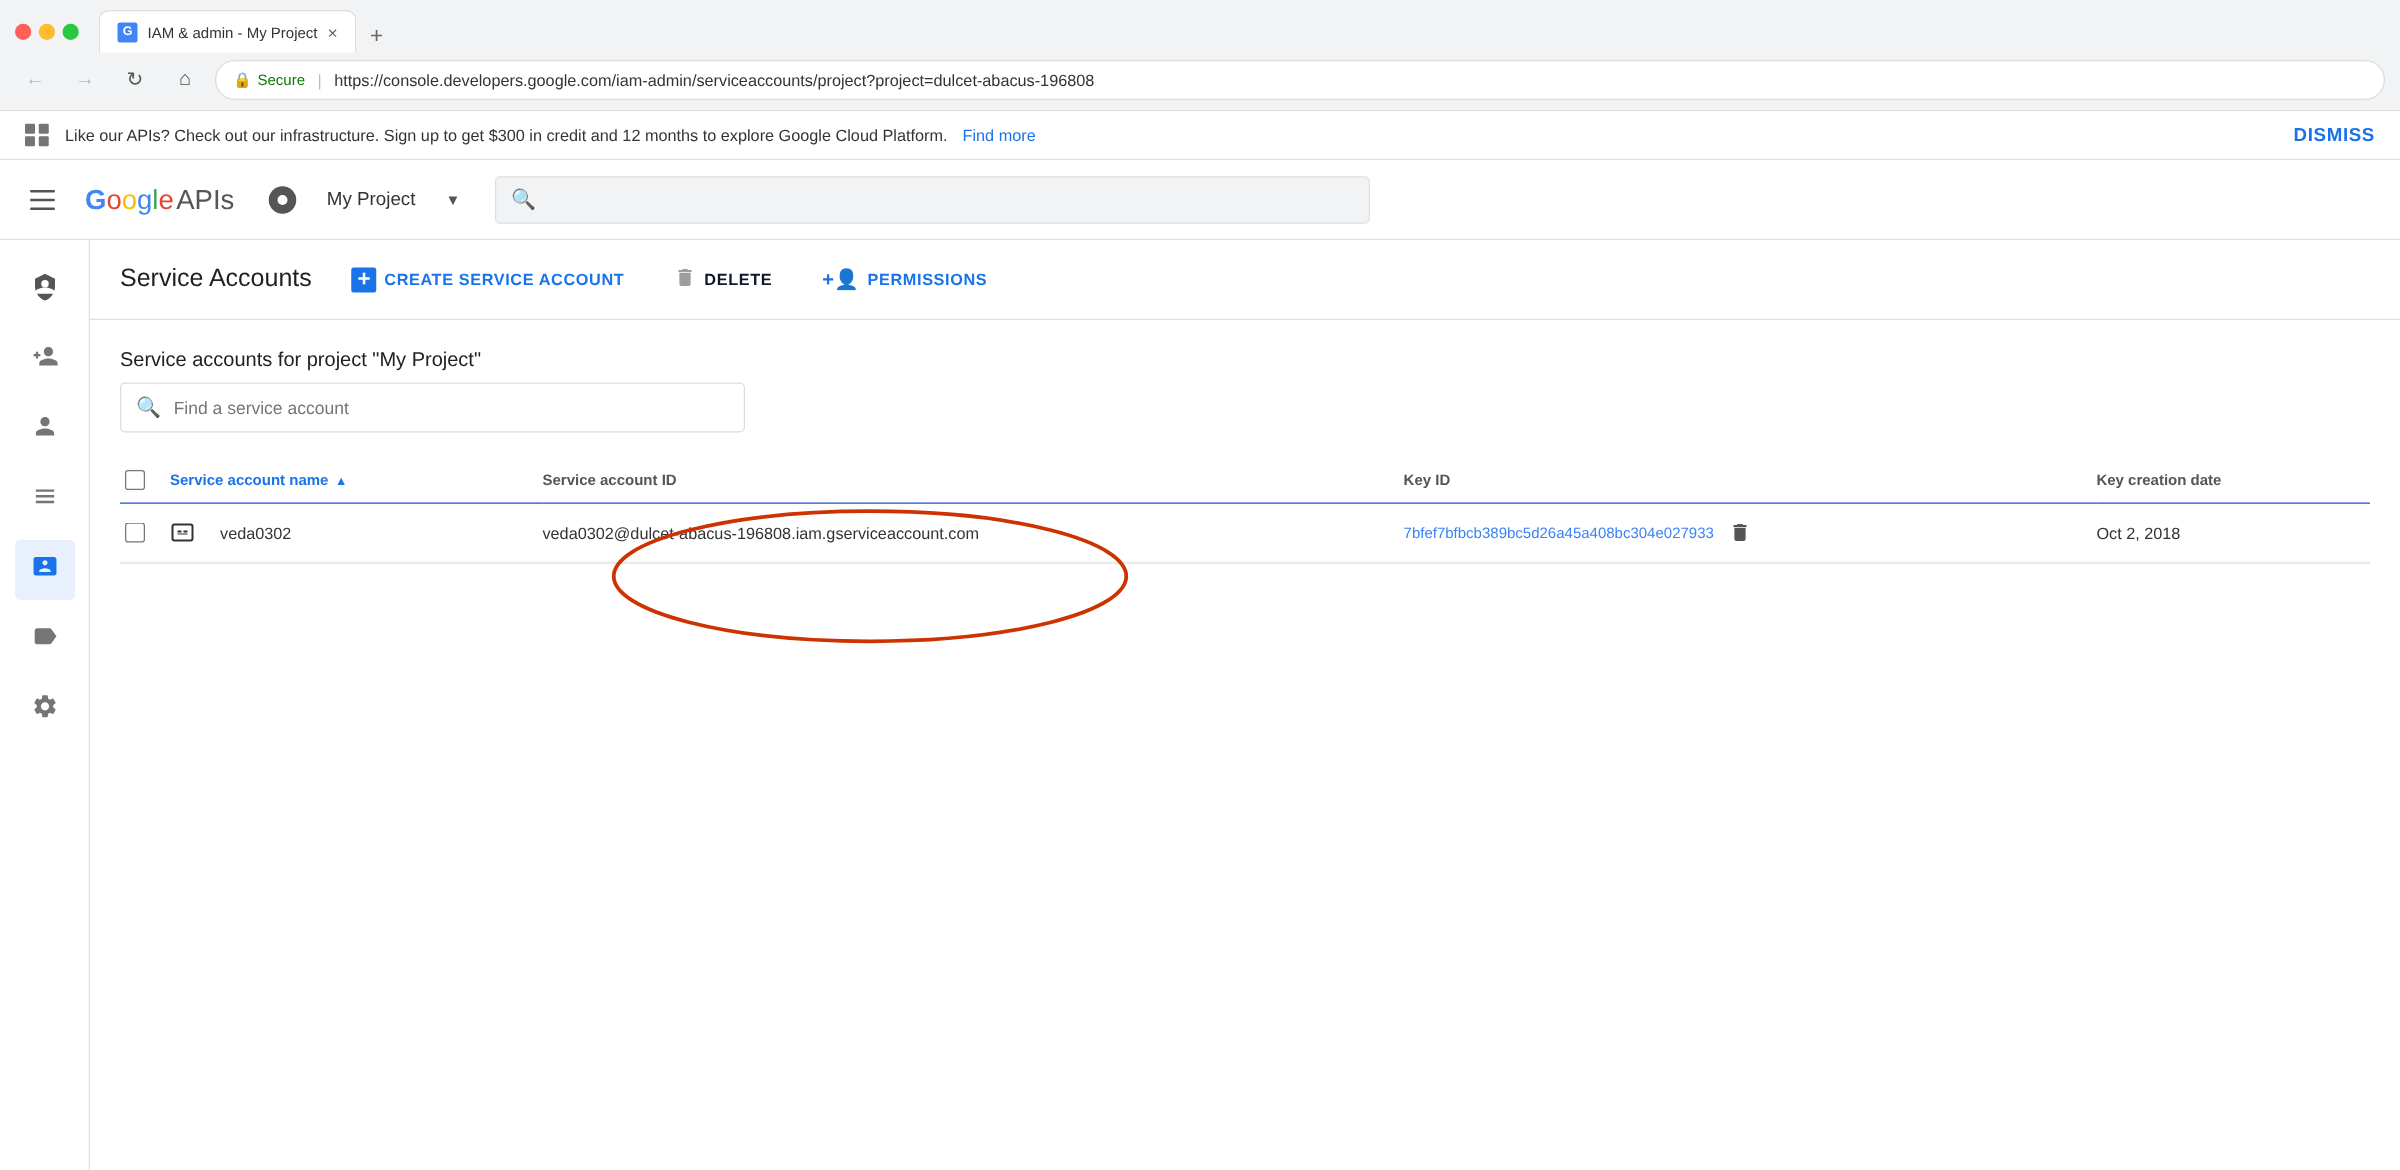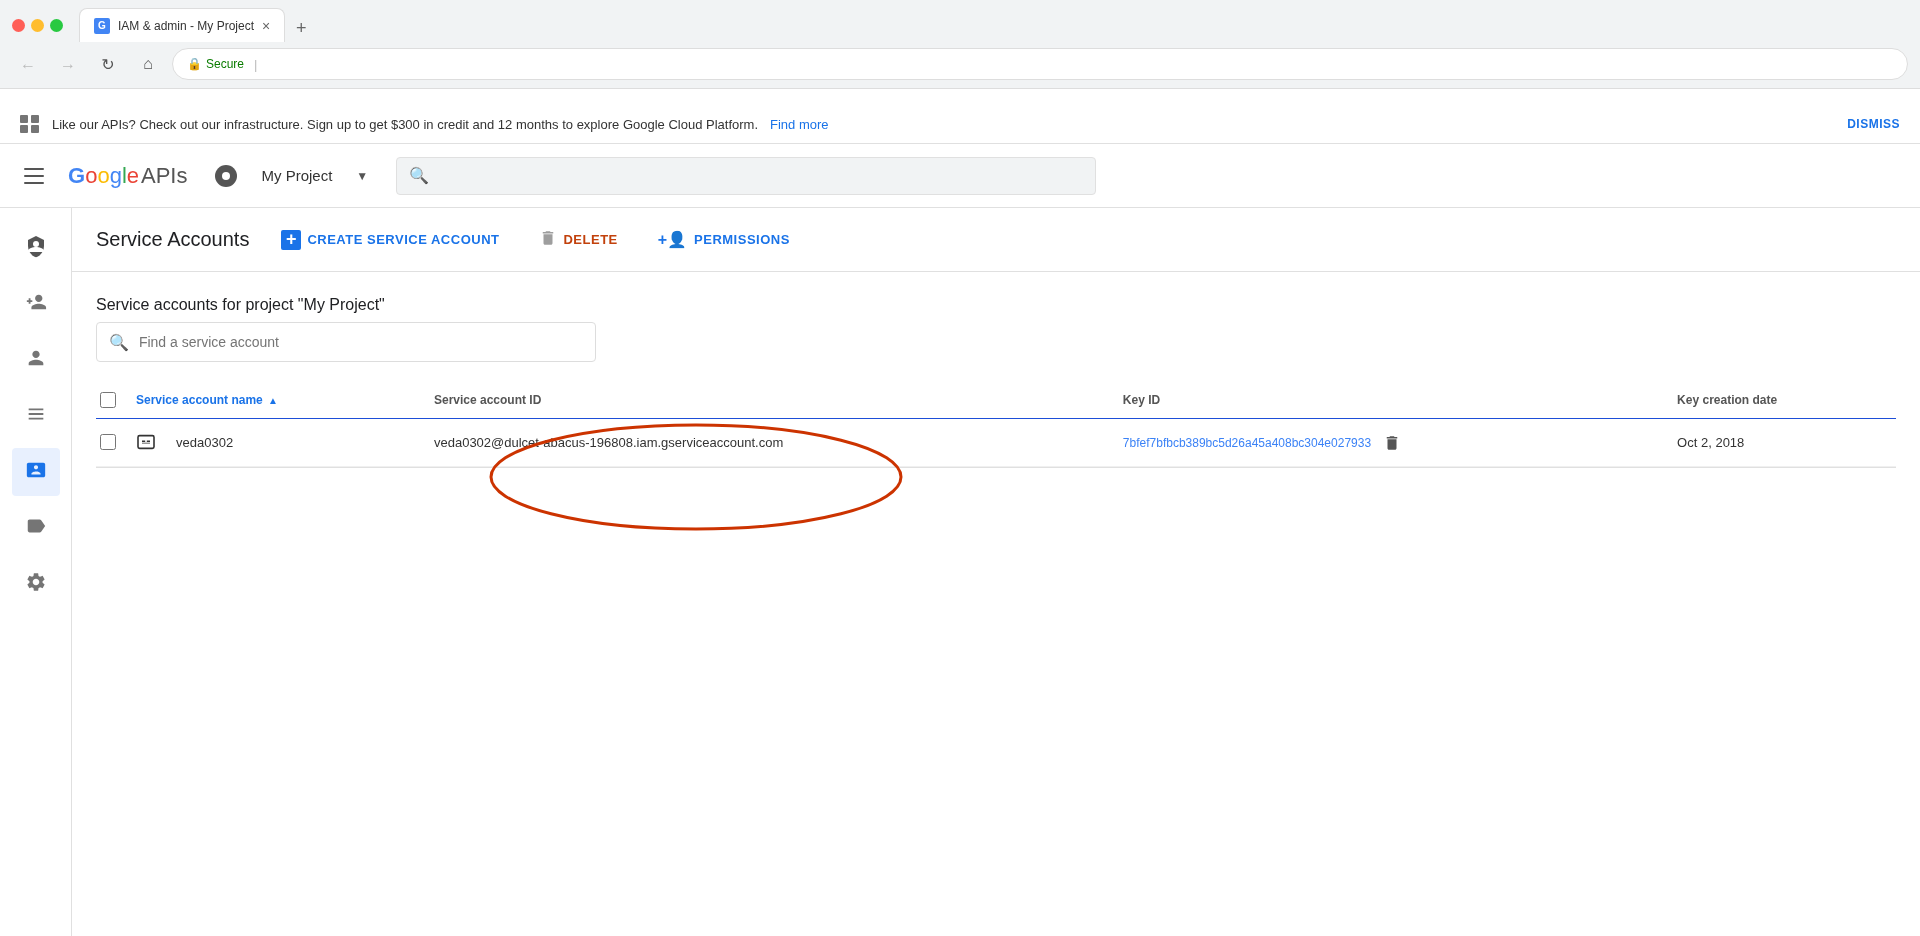--- a/index.html
+++ b/index.html
@@ -136,21 +136,20 @@
     
     .notification-banner {
       background: #fff;
       border-bottom: 1px solid #e0e0e0;
       padding: 10px 20px;
       display: flex;
       align-items: center;
       justify-content: space-between;
       font-size: 13px;
       color: #333;
-      margin-top: 16px;
     }
     .notification-left {
       display: flex;
       align-items: center;
       gap: 12px;
     }
     .notif-icon {
       display: grid;
       grid-template-columns: 1fr 1fr;
       gap: 2px;
@@ -159,21 +158,21 @@
     .notif-icon-square {
       width: 8px;
       height: 8px;
       background: #757575;
       border-radius: 1px;
     }
     .notif-text { font-size: 13px; }
     .learn-more { color: #1a73e8; text-decoration: none; }
     .dismiss-btn {
       color: #1a73e8;
-      font-size: 12px;
+      font-size: 15px;
       font-weight: 600;
       background: none;
       border: none;
       cursor: pointer;
       letter-spacing: 0.5px;
     }
 
     
     .app-header {
       background: #fff;
@@ -319,21 +318,21 @@
       gap: 6px;
       background: none;
       border: none;
       cursor: pointer;
       font-size: 13px;
       font-weight: 600;
       letter-spacing: 0.5px;
       padding: 6px 8px;
     }
     .action-btn.primary { color: #1a73e8; }
-    .action-btn.disabled-btn { color: #c2410c; }
+    .action-btn.disabled-btn { color: #0f172a; }
 
     
     .content-body {
       padding: 24px;
     }
     .section-title {
       font-size: 16px;
       font-weight: 400;
       color: #202124;
       margin-bottom: 8px;
@@ -466,20 +465,23 @@
     </button>
     <button class="nav-btn">
       <span>⌂</span>
     </button>
     <div class="address-bar">
       <div class="secure-badge">
         <span class="lock-icon">🔒</span>
         <span>Secure</span>
       </div>
       <span class="separator">|</span>
+      <span class="url-text">
+        <span>https://console.developers.google.com</span><span>/iam-admin/serviceaccounts/project?project=dulcet-abacus-196808</span>
+      </span>
     </div>
   </div>
 </div>
 
 <div class="notification-banner">
   <div class="notification-left">
     <div class="notif-icon">
       <div class="notif-icon-square"></div>
       <div class="notif-icon-square"></div>
       <div class="notif-icon-square"></div>

